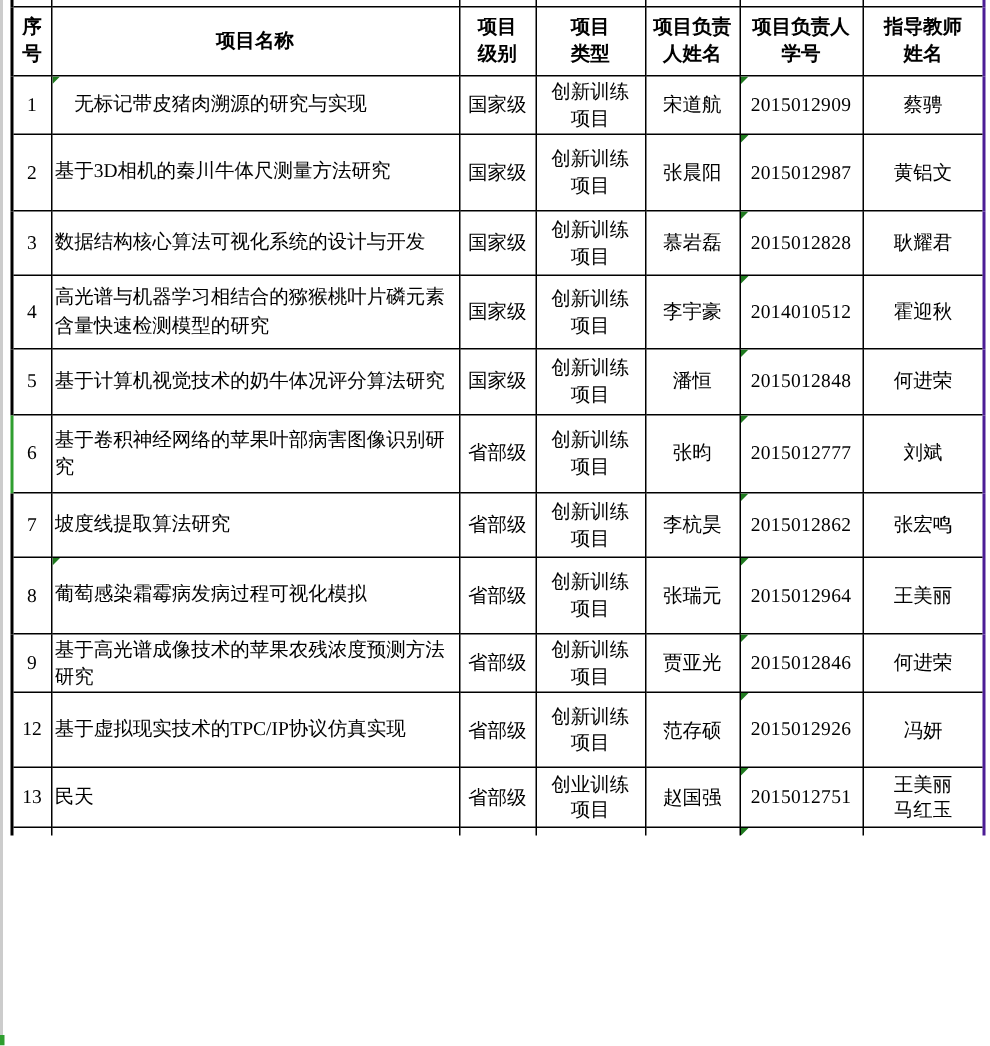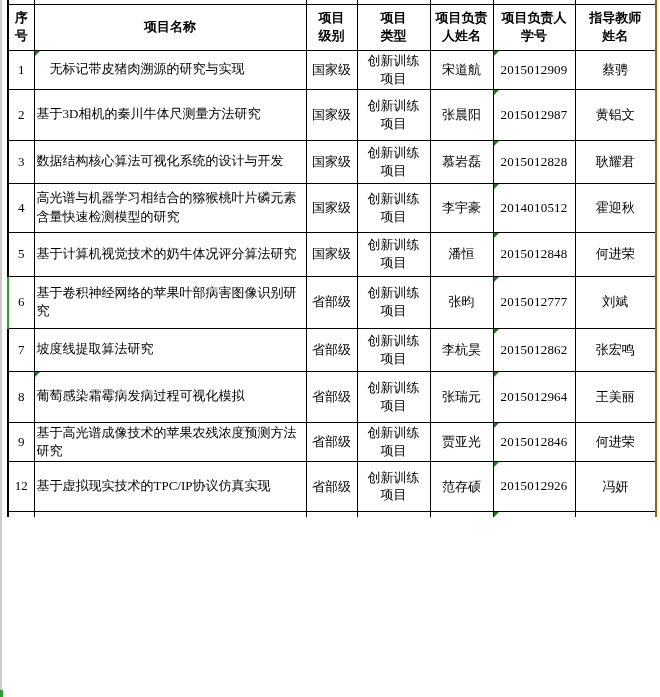--- a/index.html
+++ b/index.html
@@ -5,21 +5,21 @@
   html,body{margin:0;padding:0;background:#ffffff;width:660px;height:697px;overflow:hidden;}
   .screen{position:relative;width:660px;height:697px;background:#fff;
           font-family:"Liberation Serif","DejaVu Serif",serif;color:#000;}
   .left-strip{position:absolute;left:0;top:0;width:2px;height:690px;background:#cccccc;}
   .left-strip-green{position:absolute;left:0;top:690px;width:3px;height:7px;background:#2f9e2f;}
   table.grid{position:absolute;left:7px;top:0;width:648px;border-collapse:collapse;
              table-layout:fixed;background:#fff;}
   .grid td,.grid th{border:1px solid #000;overflow:hidden;position:relative;
              padding:1px 2px;box-sizing:border-box;}
   .grid td:first-child,.grid th:first-child{border-left:2px solid #000;}
-  .grid td:last-child,.grid th:last-child{border-right:2px solid #a16207;}
+  .grid td:last-child,.grid th:last-child{border-right:2px solid #4c1d95;}
   tr.partial-top td{border-top:none;height:4px;padding:0;}
   tr.partial-bottom td{border-bottom:none;height:6px;padding:0;}
   tr.header th{height:46px;font-family:"Liberation Sans","DejaVu Sans",sans-serif;
              font-weight:bold;font-size:13px;text-align:center;vertical-align:middle;
              white-space:pre-line;line-height:1.35;}
   .c-no{ text-align:center;vertical-align:middle;font-size:13px;}
   .c-name{text-align:left;vertical-align:middle;font-size:13px;white-space:pre-wrap;
              line-height:1.4;padding-left:3px;padding-right:3px;}
   .c-level,.c-type,.c-leader,.c-teacher{text-align:center;vertical-align:middle;
              font-size:13px;white-space:pre-line;line-height:1.35;}
@@ -165,20 +165,31 @@
         <tr style="height: 50px; padding-left: 29px;">
           <td class="c-no">12</td>
           <td class="c-name">基于虚拟现实技术的TPC/IP协议仿真实现</td>
           <td class="c-level">省部级</td>
           <td class="c-type">创新训练
 项目</td>
           <td class="c-leader">范存硕</td>
           <td class="c-sid">2015012926<span class="tri"></span></td>
           <td class="c-teacher">冯妍</td>
         </tr>
+        <tr style="height: 40px;">
+          <td class="c-no">13</td>
+          <td class="c-name">民天</td>
+          <td class="c-level">省部级</td>
+          <td class="c-type">创业训练
+项目</td>
+          <td class="c-leader">赵国强</td>
+          <td class="c-sid">2015012751<span class="tri"></span></td>
+          <td class="c-teacher">王美丽
+马红玉</td>
+        </tr>
         <tr class="partial-bottom">
           <td></td>
           <td></td>
           <td></td>
           <td></td>
           <td></td>
           <td>
             <span class="tri"></span>
           </td>
           <td></td>

